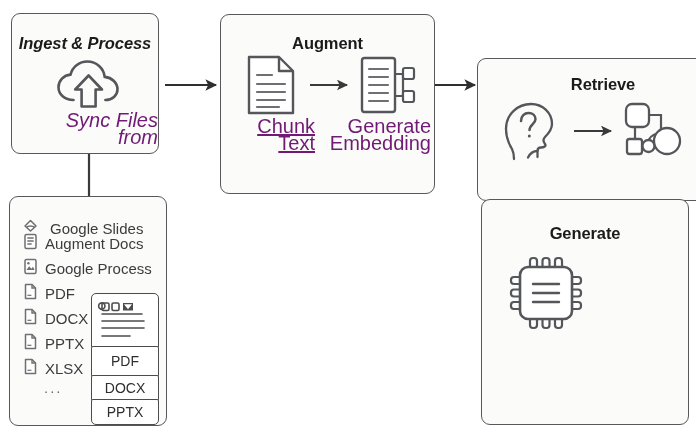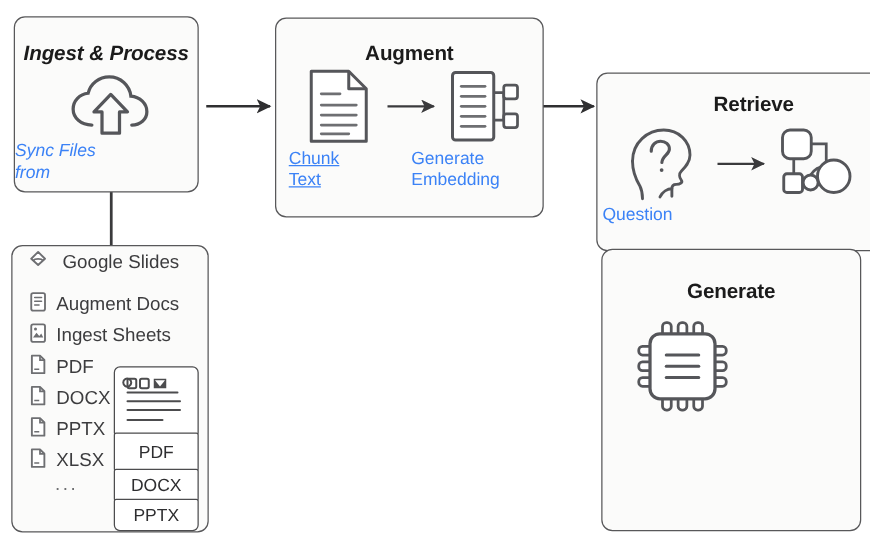--- a/index.html
+++ b/index.html
@@ -24,30 +24,30 @@
     position:absolute;
     left:0;right:0;
     text-align:center;
     font-weight:bold;
     font-size:16.5px;
     color:#1b1b1b;
     letter-spacing:-0.1px;
   }
   .cap{
     position:absolute;
-    text-align:left;
-    font-size:14px;
-    color:#3b82f6;
+    text-align:right;
+    font-size:20px;
+    color:#701a75;
     line-height:16.5px;
     white-space:pre-line;
   }
 
   
   #ingest{left:11px;top:13px;width:148px;height:141px;font-style:italic;}
-  #augment{left:220px;top:14px;width:215px;height:160px;}
+  #augment{left:220px;top:14px;width:215px;height:180px;}
   #retrieve{left:477px;top:22px;width:252px;height:143px;margin-top:36px;}
   #generate{left:481px;top:199px;width:208px;height:226px;}
   #filelist{left:9px;top:196px;width:158px;height:230px;}
 
   #ingest .box-title{top:20px;}
   #augment .box-title{top:19px;}
   #retrieve .box-title{top:16px;}
   #generate .box-title{top:24px;}
 
   
@@ -223,21 +223,20 @@
         <rect x="5" y="5" width="23" height="23" rx="6" fill="#ffffff" stroke="#55565a" stroke-width="2.3"></rect>
         <path d="M28,16 L40,16 L40,32" fill="none" stroke="#55565a" stroke-width="2.2"></path>
         <path d="M14,28 L14,42" fill="none" stroke="#55565a" stroke-width="2.2"></path>
         <rect x="6" y="40" width="15" height="15" rx="2.5" fill="#ffffff" stroke="#55565a" stroke-width="2.3"></rect>
         <circle cx="27.5" cy="47" r="6" fill="#ffffff" stroke="#55565a" stroke-width="2.3"></circle>
         <path d="M27.5,41 C31,35 36,34 40,34" fill="none" stroke="#55565a" stroke-width="2.2"></path>
         <circle cx="46" cy="42" r="13" fill="#ffffff" stroke="#55565a" stroke-width="2.3"></circle>
       </svg>
     </span>
 
-    <div class="cap" style="left:4px;top:104px;width:96px;">Question</div>
   </div>
 
   <div class="box" id="generate">
     <div class="box-title">Generate</div>
 
     <span class="icon" style="left:27px;top:56px;width:74px;height:74px;">
       <svg width="74" height="74" viewBox="0 0 74 74">
         <g stroke="#55565a" stroke-width="2.2" fill="#ffffff">
           <rect x="21" y="2" width="7" height="12" rx="3"></rect>
           <rect x="33.5" y="2" width="7" height="12" rx="3"></rect>
@@ -258,21 +257,21 @@
           <line x1="24" y1="37" x2="50" y2="37"></line>
           <line x1="24" y1="46" x2="50" y2="46"></line>
         </g>
       </svg>
     </span>
 
   </div>
 
   <div class="box" id="filelist">
 
-    <div class="frow" style="top:3px;gap:12px;">
+    <div class="frow" style="top:22px;gap:12px;">
       <span class="ficon">
         <svg width="15" height="17" viewBox="0 0 15 17">
           <path d="M7.5,2.5 L13,8 L7.5,13 L2,8 Z" fill="#ffffff" stroke="#6e6f72" stroke-width="1.5" stroke-linejoin="round"></path>
           <path d="M3.5,9.5 C5,7.6 10,7.6 11.5,9.5" fill="none" stroke="#6e6f72" stroke-width="1.5"></path>
         </svg>
       </span>
       <span class="flabel">Google Slides</span>
     </div>
 
     <div class="frow" style="top:37px;">
@@ -290,21 +289,21 @@
     </div>
 
     <div class="frow" style="top:62px;">
       <span class="ficon">
         <svg width="15" height="17" viewBox="0 0 15 17">
           <rect x="2" y="1.5" width="11" height="14" rx="1.5" fill="#ffffff" stroke="#6e6f72" stroke-width="1.5"></rect>
           <path d="M3.4,12 L6.2,8.2 L8.4,10.8 L10,8.8 L11.6,12 Z" fill="#6e6f72"></path>
           <circle cx="5.4" cy="5.2" r="1.2" fill="#6e6f72"></circle>
         </svg>
       </span>
-      <span class="flabel">Ingest Sheets</span>
+      <span class="flabel">Google Process</span>
     </div>
 
     <div class="frow" style="top:87px;">
       <span class="ficon">
         <svg width="15" height="17" viewBox="0 0 15 17">
           <path d="M2.5,1.5 L9,1.5 L12.5,5 L12.5,15.5 L2.5,15.5 Z" fill="#ffffff" stroke="#6e6f72" stroke-width="1.5" stroke-linejoin="round"></path>
           <path d="M9,1.5 L9,5 L12.5,5" fill="none" stroke="#6e6f72" stroke-width="1.4"></path>
           <line x1="4.4" y1="12.3" x2="8.4" y2="12.3" stroke="#6e6f72" stroke-width="1.2"></line>
         </svg>
       </span>

